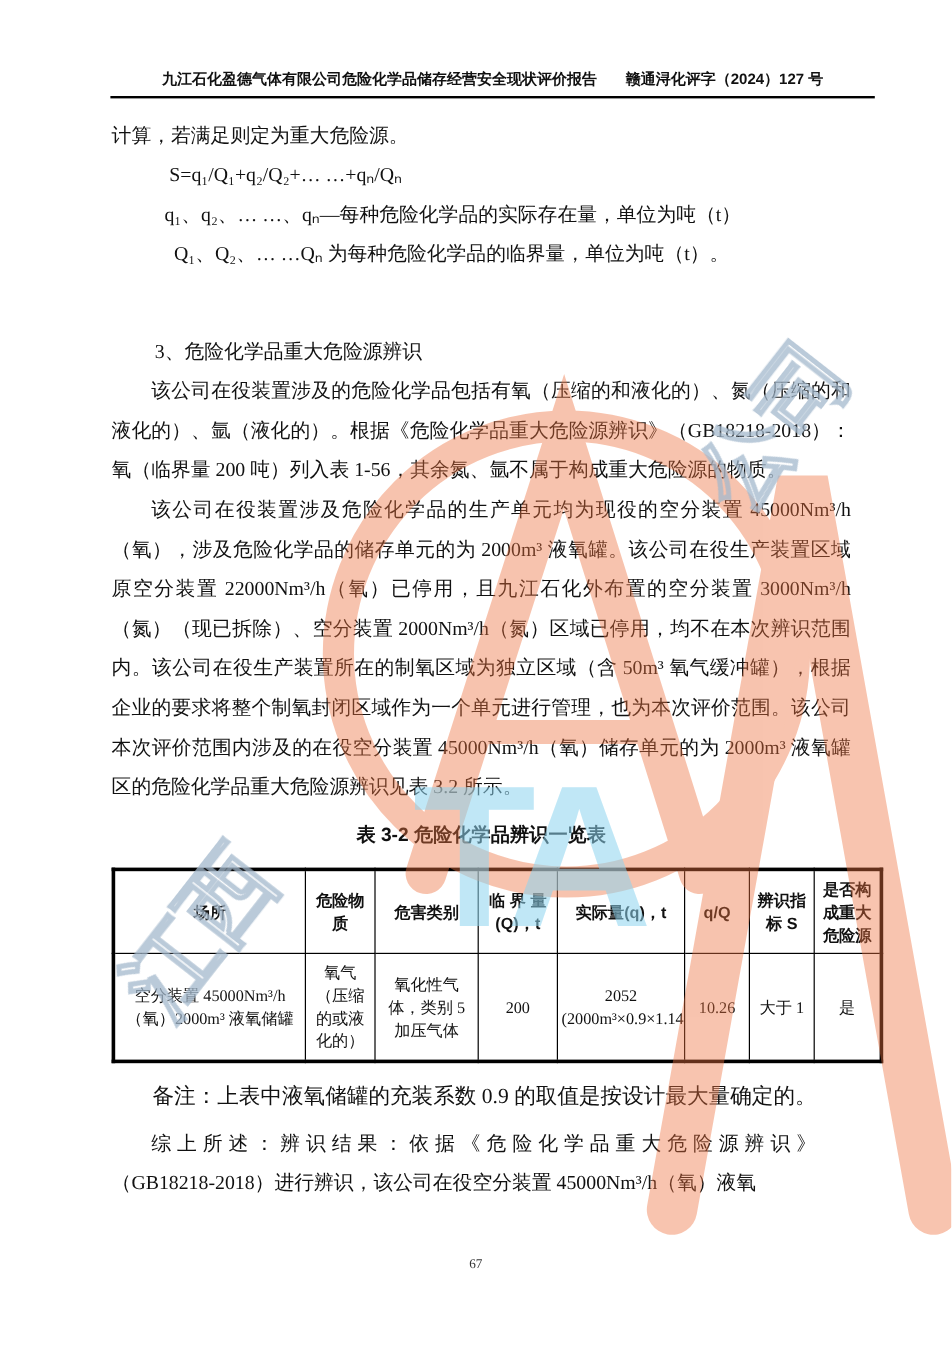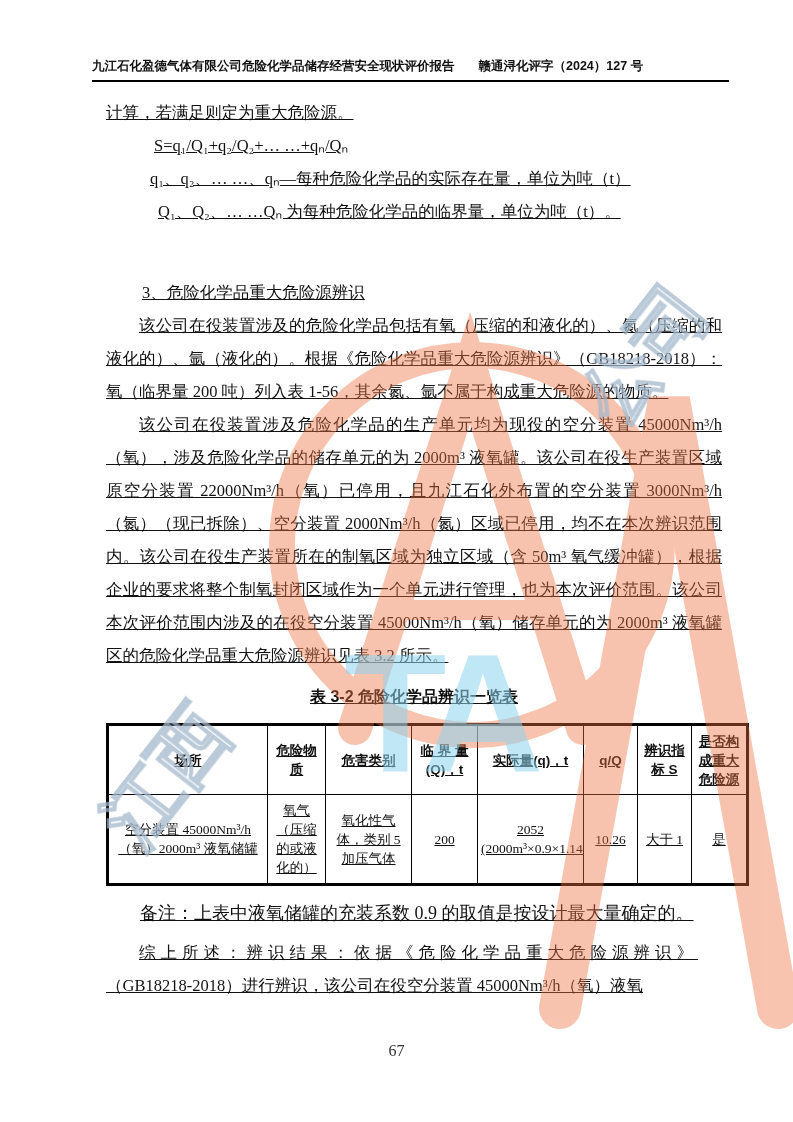--- a/index.html
+++ b/index.html
@@ -13,40 +13,39 @@
     font-family: "Liberation Serif", serif;
     color: #111111;
   }
   
   .header {
     position: absolute;
     left: 92px;
     right: 64px;
     top: 58px;
     display: flex;
-    justify-content: flex-start;
+    justify-content: center;
     align-items: flex-end;
     border-bottom: 2px solid #000;
     padding-bottom: 5px;
     font-family: "Liberation Sans", sans-serif;
     font-weight: bold;
     font-size: 12.5px;
     white-space: nowrap;
     gap: 24px;
   }
   
   .content {
     position: absolute;
-    left: 106px;
+    left: 93px;
     width: 616px;
     top: 96px;
     font-size: 16.5px;
     line-height: 33px;
     text-align: justify;
-    text-decoration: underline;
   }
   .line { white-space: nowrap; }
   .ind-formula { padding-left: 48px; font-family: "Liberation Serif", serif; }
   .ind-qdef { padding-left: 44px; }
   .ind-Qdef { padding-left: 52px; }
   .ind-head { padding-left: 36px; margin-top: 48px; }
   .para { text-indent: 2em; }
   .table-caption {
     text-align: center;
     font-family: "Liberation Sans", sans-serif;
@@ -93,21 +92,21 @@
     white-space: nowrap;
   }
   .concl2 { white-space: nowrap; }
   
   .footer {
     position: absolute;
     bottom: 62px;
     left: 0;
     width: 100%;
     text-align: center;
-    font-size: 16px;
+    font-size: 11px;
     color: #333;
   }
   
   .wm {
     position: absolute;
     left: 0; top: 0;
     width: 793px; height: 1122px;
     pointer-events: none;
     z-index: 5;
   }

